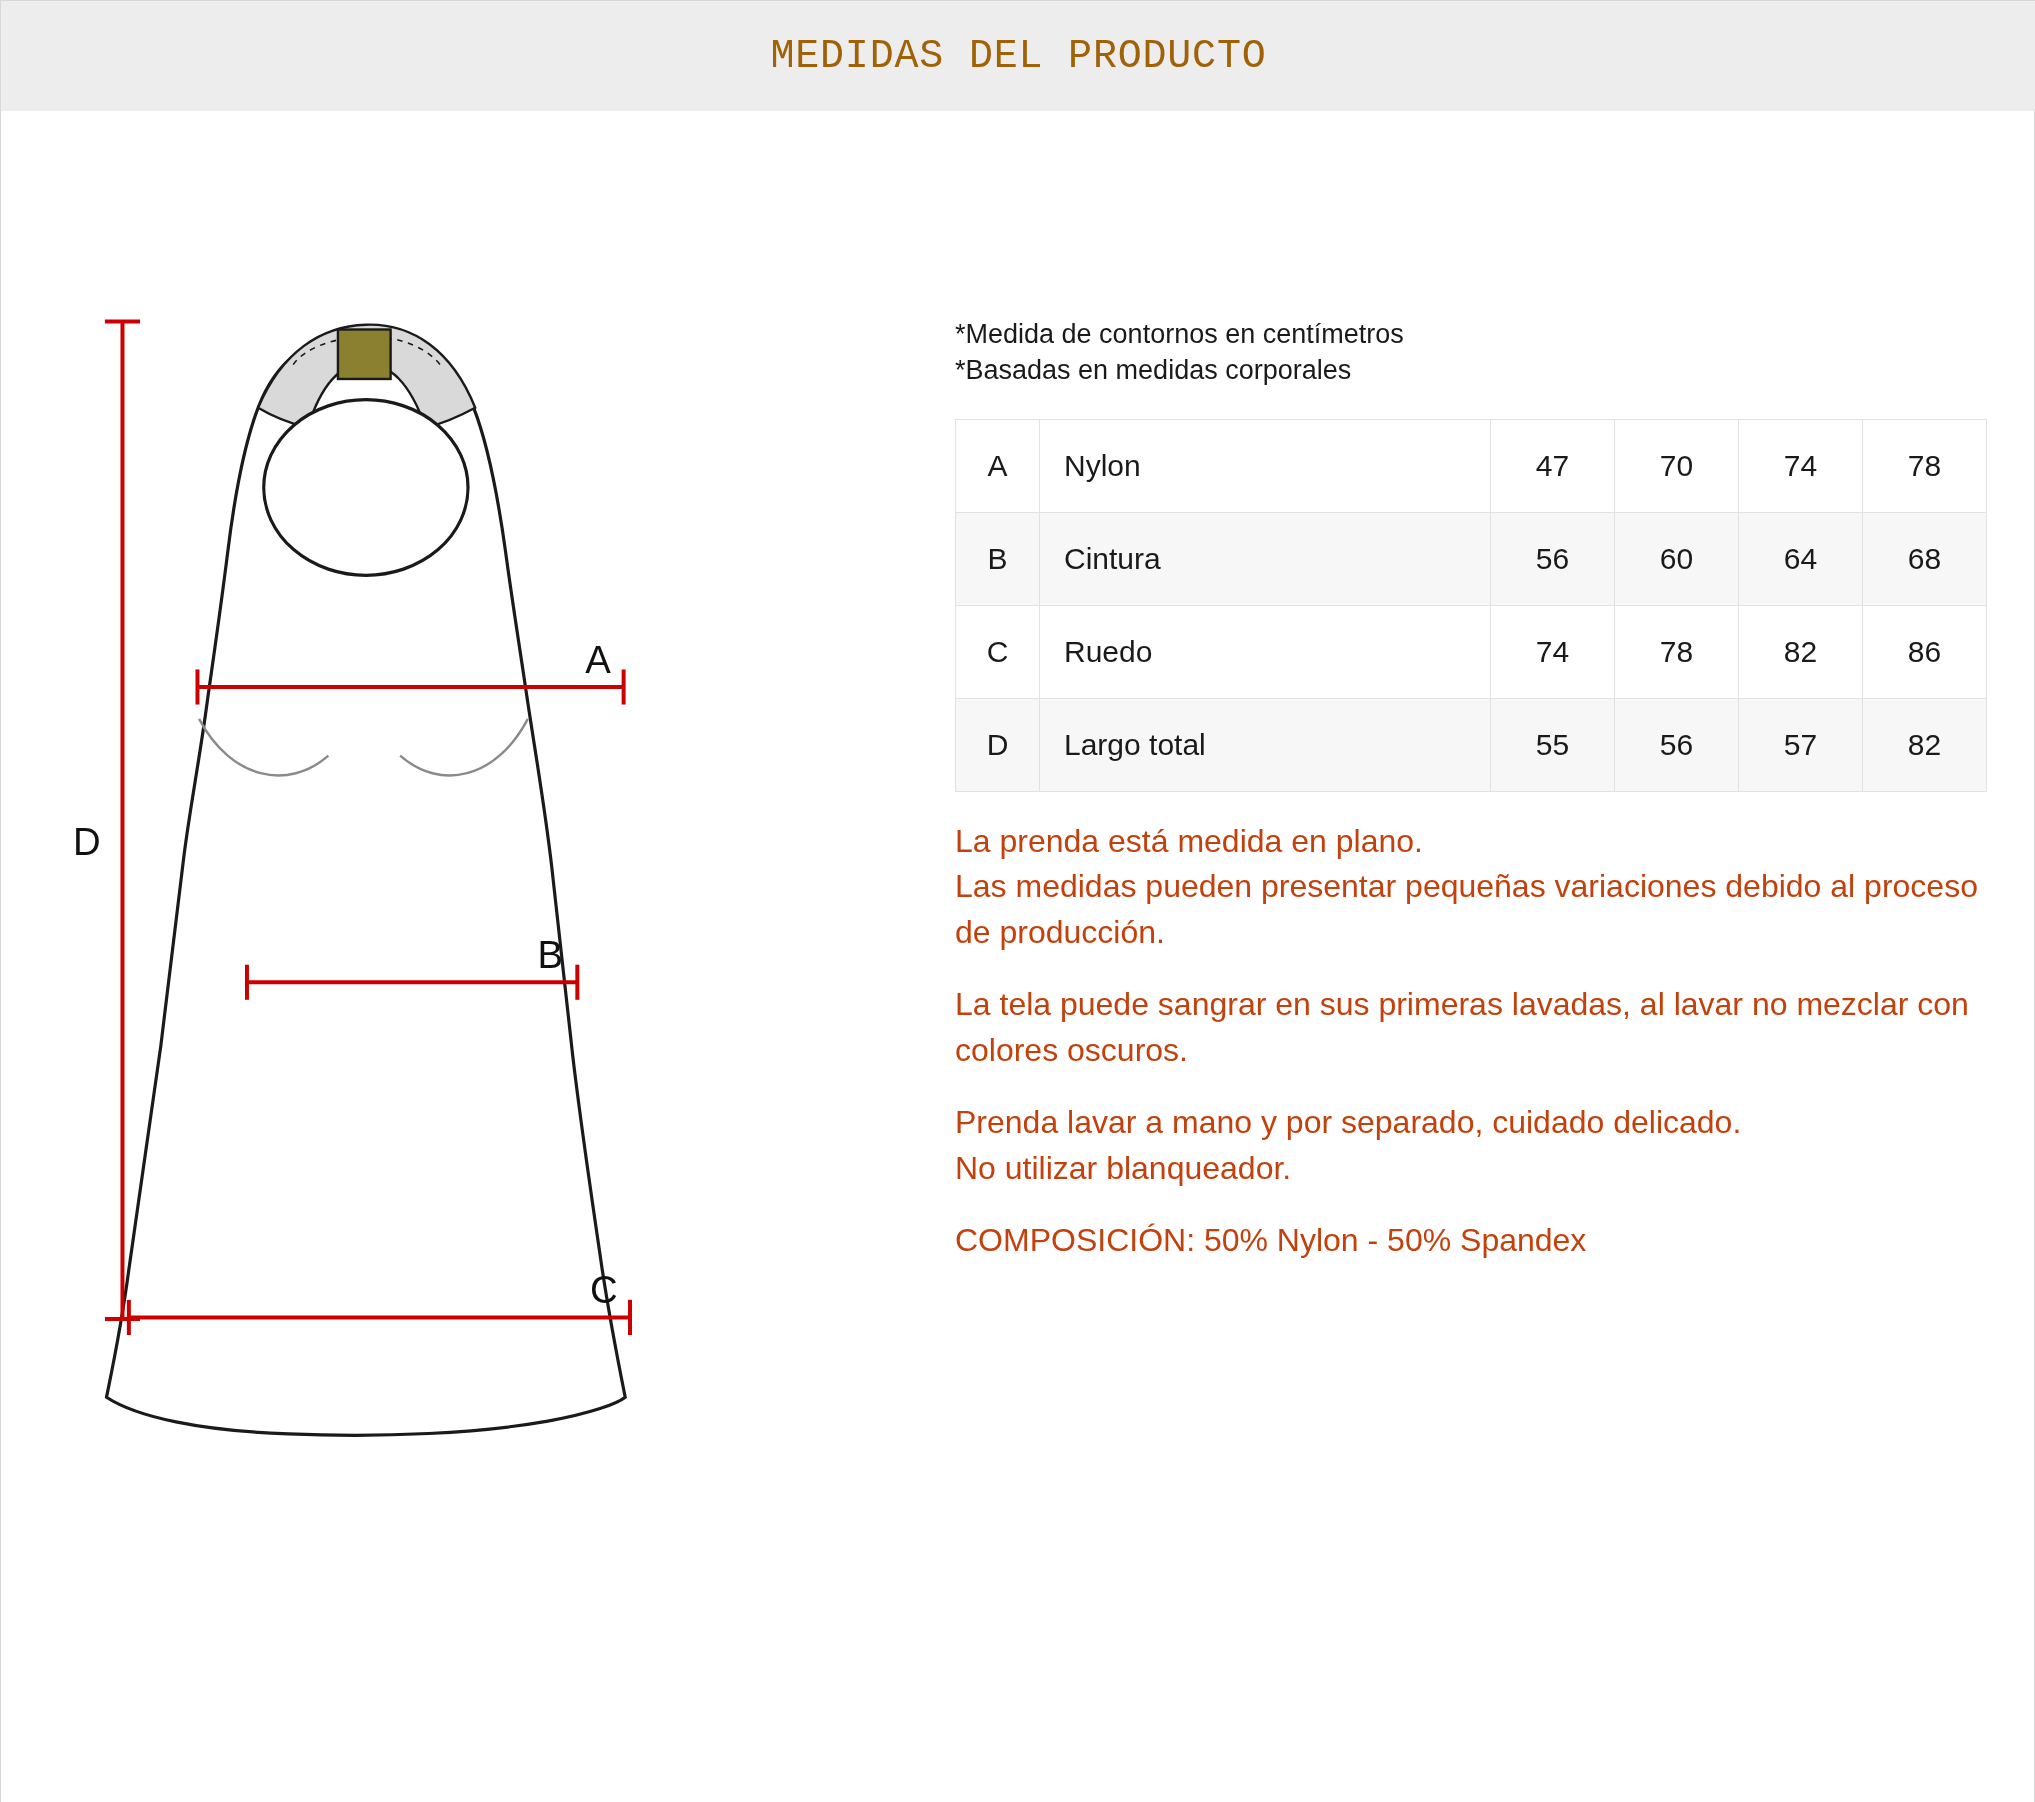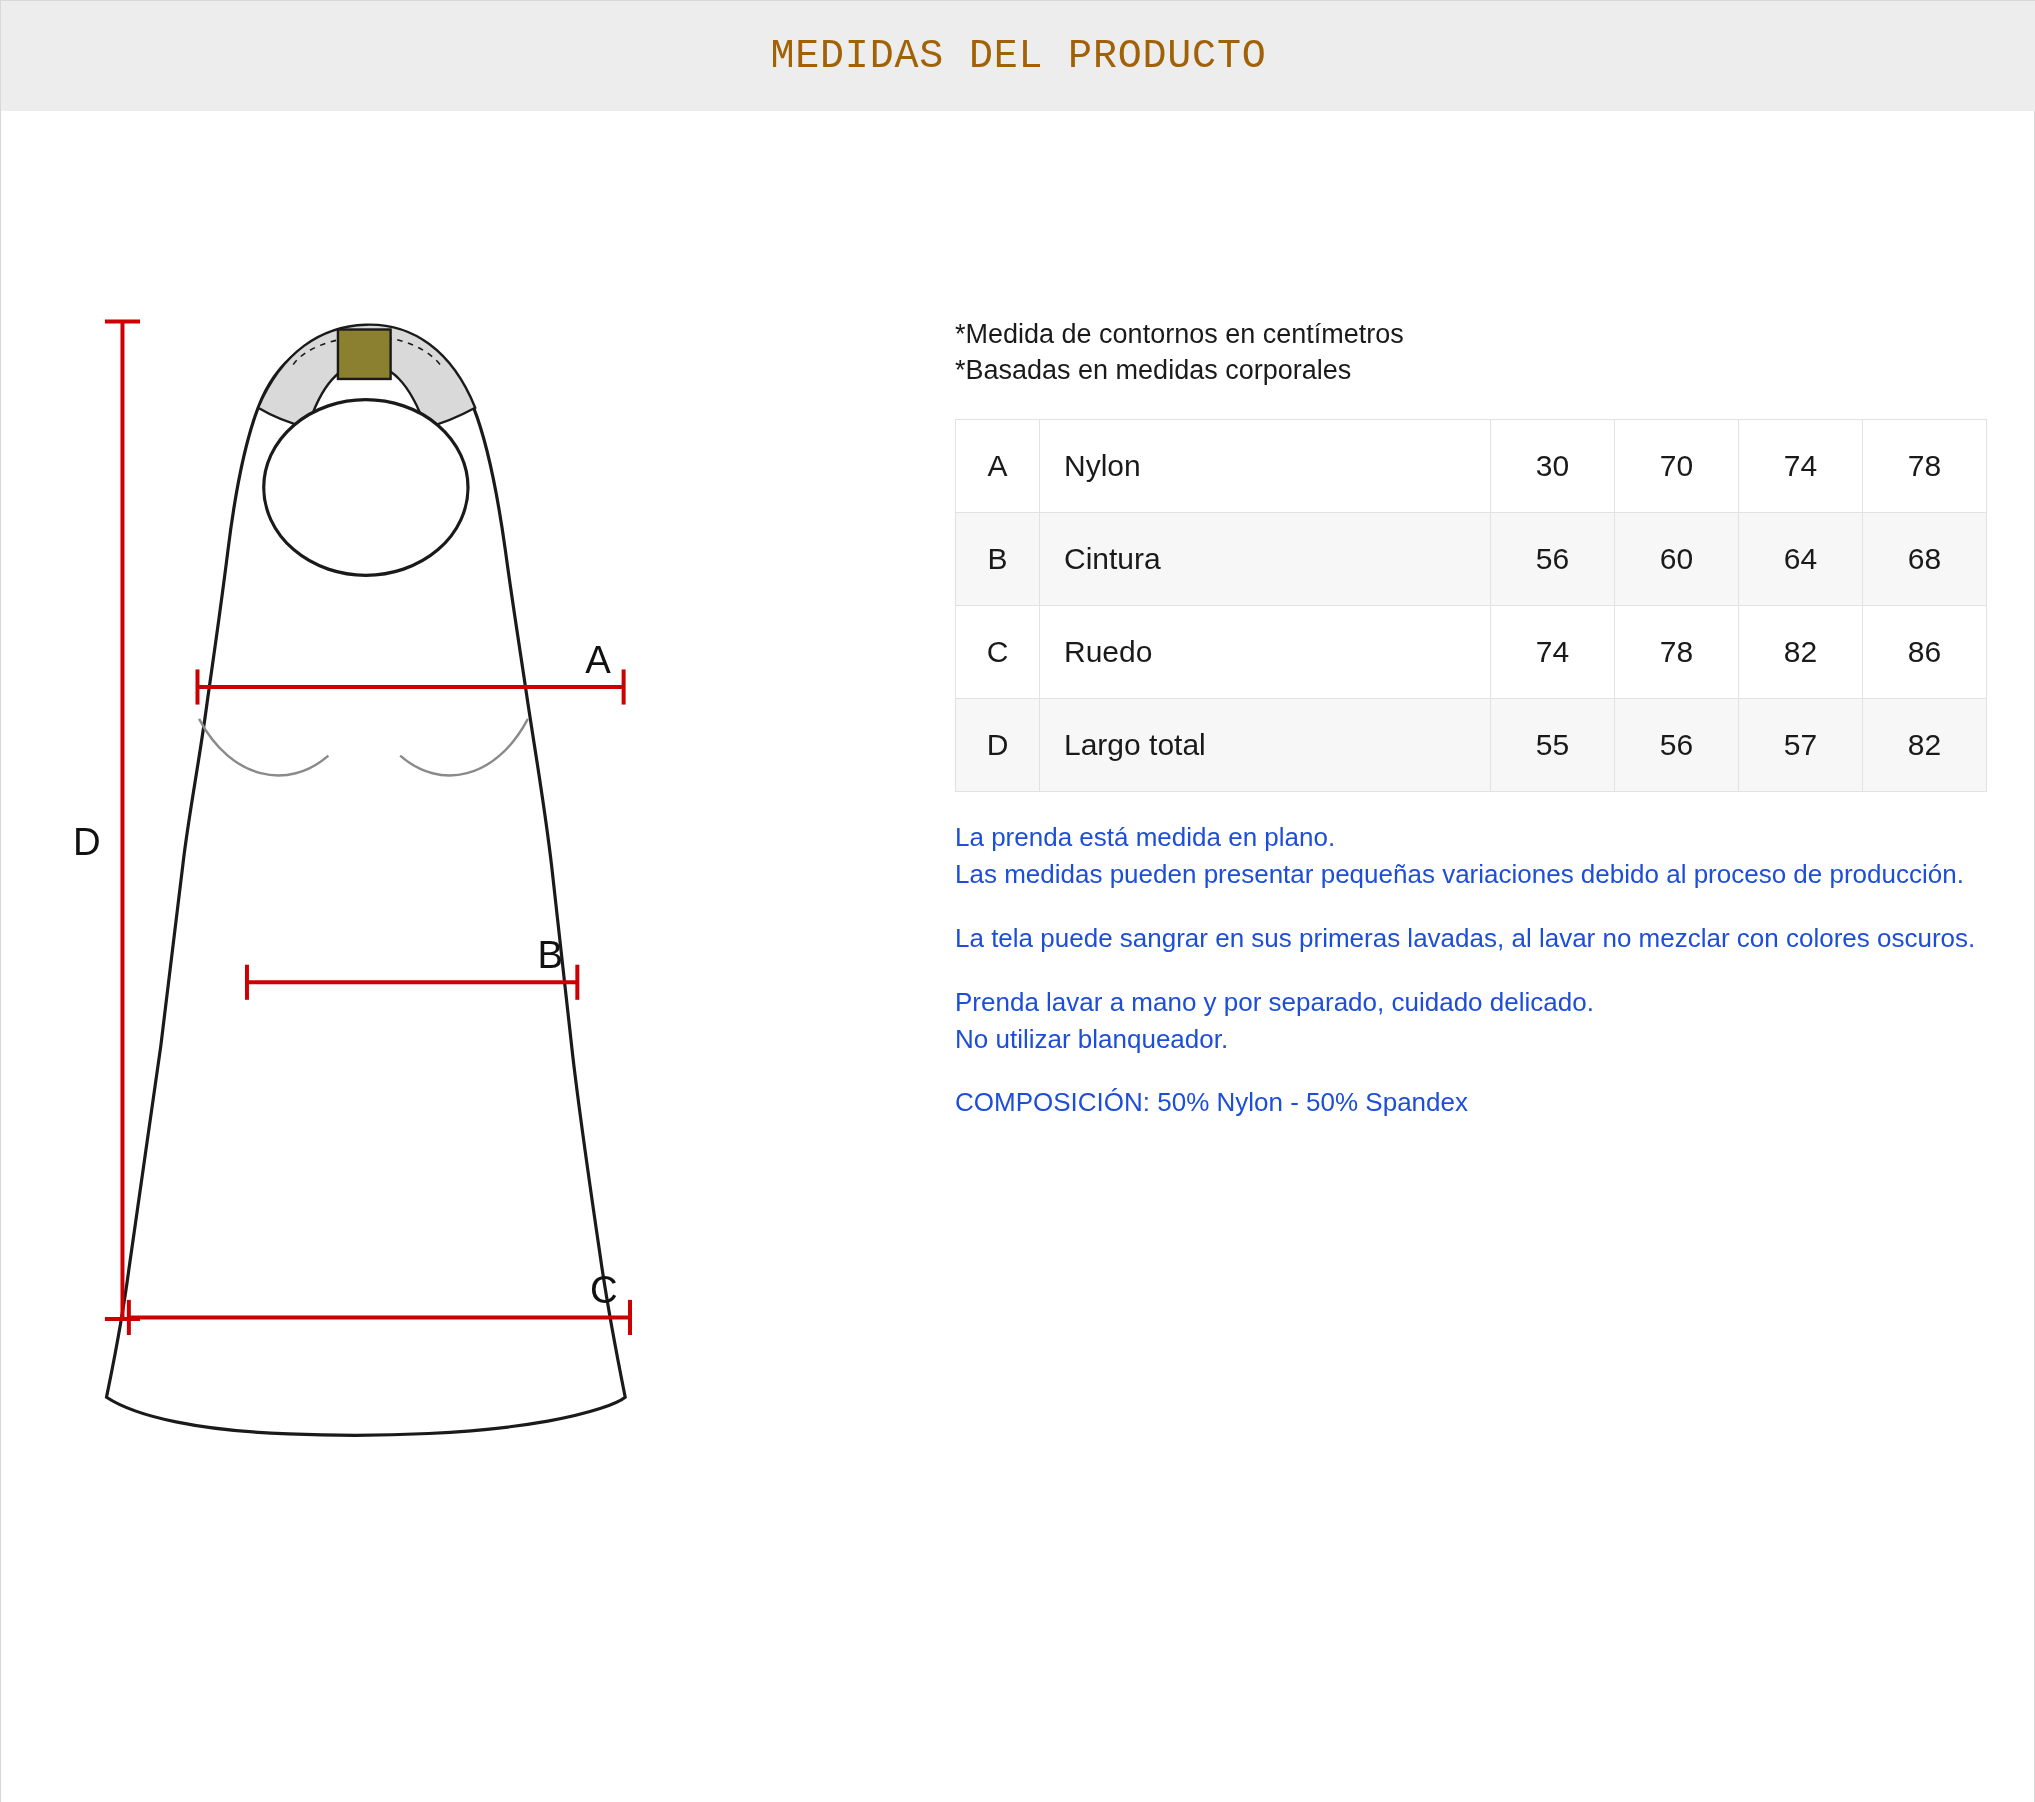--- a/index.html
+++ b/index.html
@@ -111,23 +111,23 @@
   }
   .cell-zone {
     text-align: left !important;
     padding-left: 24px !important;
     font-size: 30px !important;
   }
 
   
   .notes-bottom {
     margin-top: 27px;
-    font-size: 26px;
+    font-size: 32px;
     line-height: 1.42;
-    color: #1d4ed8;
+    color: #c2410c;
     width: 1037px;
   }
   .notes-bottom p {
     margin: 0 0 27px 0;
   }
   .notes-bottom p:last-child {
     margin-bottom: 0;
   }
 </style>
 </head>
@@ -229,21 +229,21 @@
         <col class="col-zone">
         <col class="col-size">
         <col class="col-size">
         <col class="col-size">
         <col class="col-size">
       </colgroup>
       <tbody>
         <tr class="body-row">
           <td class="cell-letter">A</td>
           <td class="cell-zone">Nylon</td>
-          <td>30</td>
+          <td>47</td>
           <td>70</td>
           <td>74</td>
           <td>78</td>
         </tr>
         <tr class="body-row alt">
           <td class="cell-letter">B</td>
           <td class="cell-zone">Cintura</td>
           <td>56</td>
           <td>60</td>
           <td>64</td>

